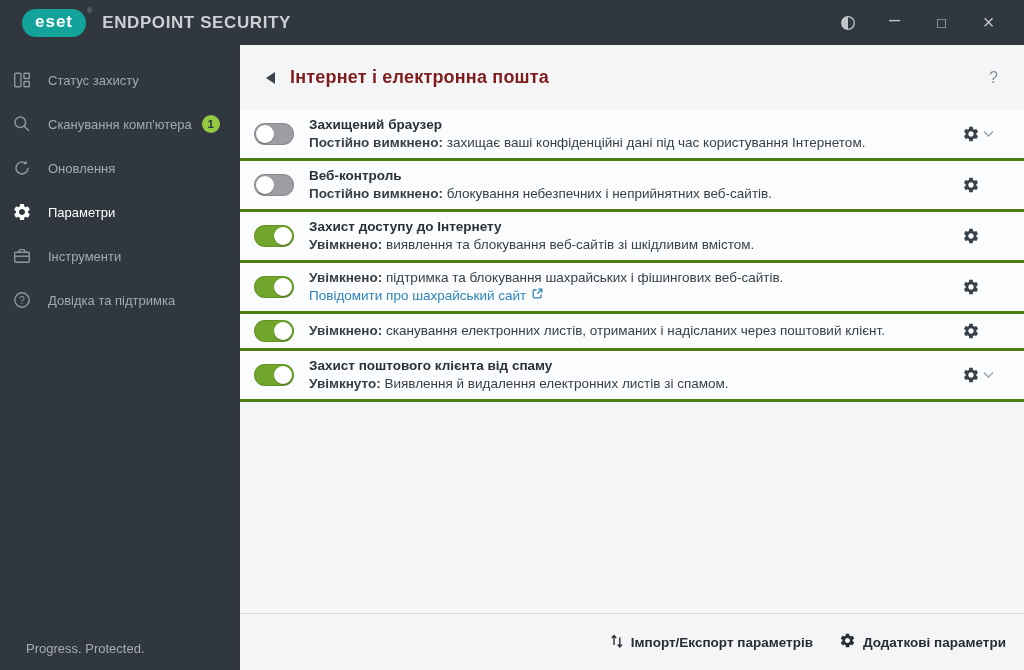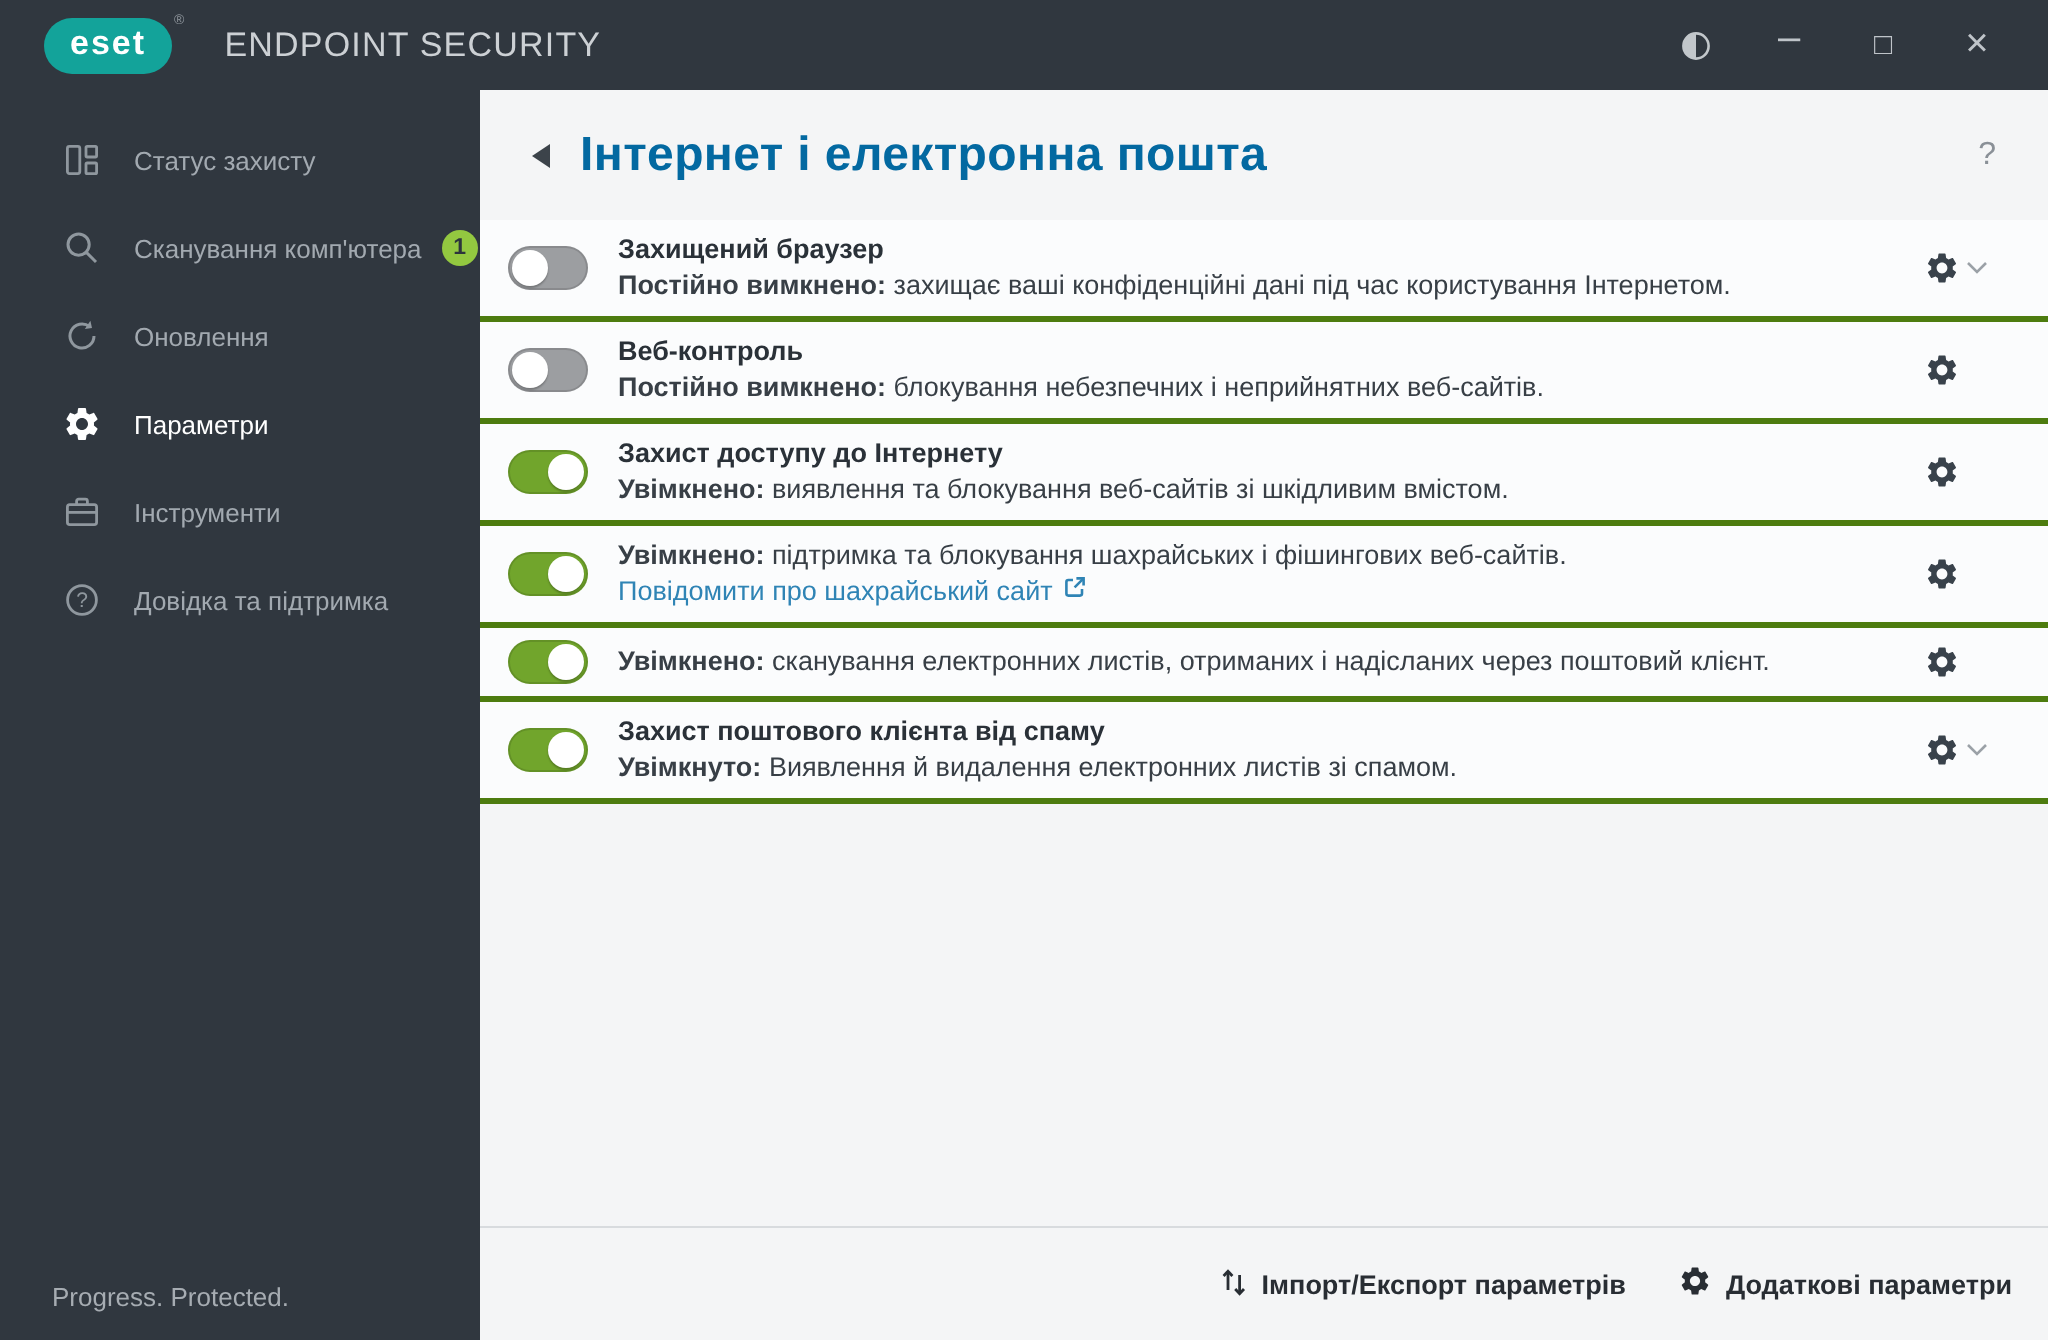--- a/index.html
+++ b/index.html
@@ -4,43 +4,43 @@
 <style>
   * { margin:0; padding:0; box-sizing:border-box; }
   html,body { width:1024px; height:670px; }
   body { font-family:"Liberation Sans","DejaVu Sans",sans-serif; overflow:hidden; }
   .app { width:1024px; height:670px; display:grid; grid-template-rows:45px 1fr; grid-template-columns:240px 1fr; background:#f4f5f6; }
 
   
   .topbar { grid-column:1 / 3; background:#30373f; display:flex; align-items:center; padding-left:22px; }
   .logo-box { background:#13a39a; color:#fff; border-radius:14px; padding:3px 13px 5px; font-weight:bold; font-size:17px; letter-spacing:1px; display:inline-block; }
   .logo-reg { color:#8d949b; font-size:7px; vertical-align:top; position:relative; top:-2px; left:1px; }
-  .app-title { color:#ccd0d4; font-size:17px; letter-spacing:0.6px; margin-left:21px; font-weight:400; }
+  .app-title { color:#ccd0d4; font-size:17px; letter-spacing:0.6px; margin-left:11px; font-weight:700; }
   .win-controls { margin-left:auto; display:flex; align-items:center; gap:0; padding-right:12px; }
   .win-btn { width:47px; height:45px; display:flex; align-items:center; justify-content:center; color:#bfc4c9; cursor:default; }
   .win-btn.min { font-size:20px; padding-bottom:6px; }
   .win-btn.max { font-size:15px; }
   .win-btn.close { font-size:20px; }
 
   
   .sidebar { background:#30373f; display:flex; flex-direction:column; padding-top:13px; }
-  .side-item { height:44px; display:flex; align-items:center; padding-left:30px; color:#a2a9b0; font-size:13px; cursor:pointer; }
+  .side-item { height:44px; display:flex; align-items:center; padding-left:11px; color:#a2a9b0; font-size:13px; cursor:pointer; }
   .side-item .s-icon { width:21px; height:21px; flex:0 0 auto; display:flex; align-items:center; justify-content:center; }
   .side-item .s-label { margin-left:16px; }
   .side-item.selected { color:#ffffff; }
   .side-item.selected svg { stroke:#ffffff; }
   .side-item svg { stroke:#8f979e; }
   .badge { margin-left:10px; width:18px; height:18px; border-radius:50%; background:#93c840; color:#2c343c; font-size:11.5px; font-weight:bold; display:inline-flex; align-items:center; justify-content:center; }
   .side-footer { margin-top:auto; padding:0 16px 14px 26px; color:#a6acb2; font-size:13px; }
 
   
   .content { background:#f4f5f6; display:flex; flex-direction:column; overflow:hidden; }
   .content-header { height:65px; display:flex; align-items:center; padding:0 26px; }
   .back-btn { width:0; height:0; border-top:6px solid transparent; border-bottom:6px solid transparent; border-right:9px solid #3c434a; cursor:pointer; }
-  .page-title { margin-left:15px; font-size:24px; font-weight:700; color:#0369a1; letter-spacing:0.2px; }
+  .page-title { margin-left:15px; font-size:18px; font-weight:700; color:#7f1d1d; letter-spacing:0.2px; }
   .help-q { margin-left:auto; color:#8a9097; font-size:16px; cursor:pointer; }
 
   .rows { display:flex; flex-direction:column; }
   .row { display:flex; align-items:center; padding:6px 30px 6px 14px; background:#fbfcfd; border-bottom:3px solid #4d7c0f; }
   .row-toggle { width:40px; height:22px; border-radius:11px; position:relative; flex:0 0 auto; cursor:pointer; box-shadow:inset 0 0 0 1px rgba(0,0,0,0.12); }
   .row-toggle.off { background:#9c9ea1; }
   .row-toggle.on { background:#71a52c; }
   .row-toggle .knob { width:18px; height:18px; border-radius:50%; background:#ffffff; position:absolute; top:2px; box-shadow:0 1px 1px rgba(0,0,0,0.25); }
   .row-toggle.off .knob { left:2px; }
   .row-toggle.on .knob { right:2px; }

